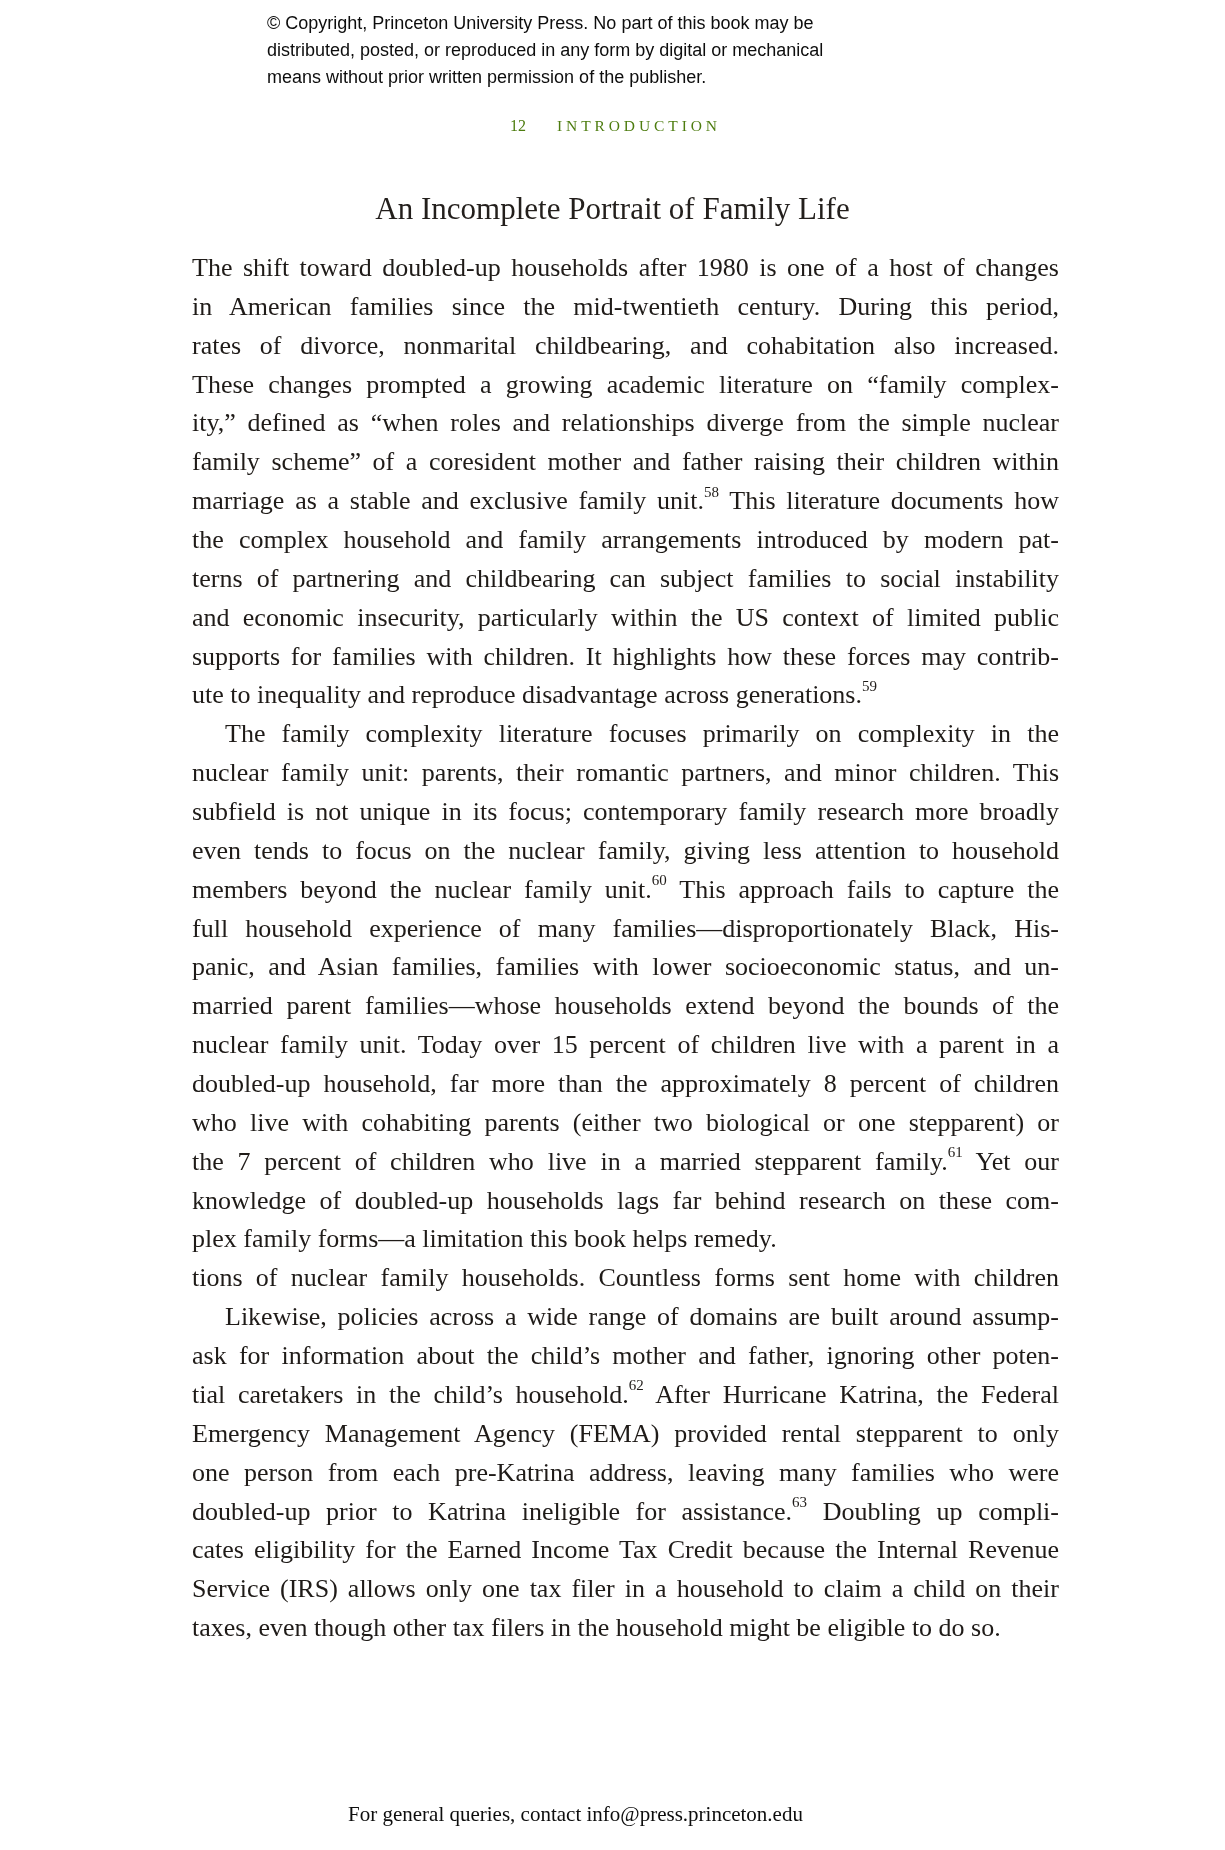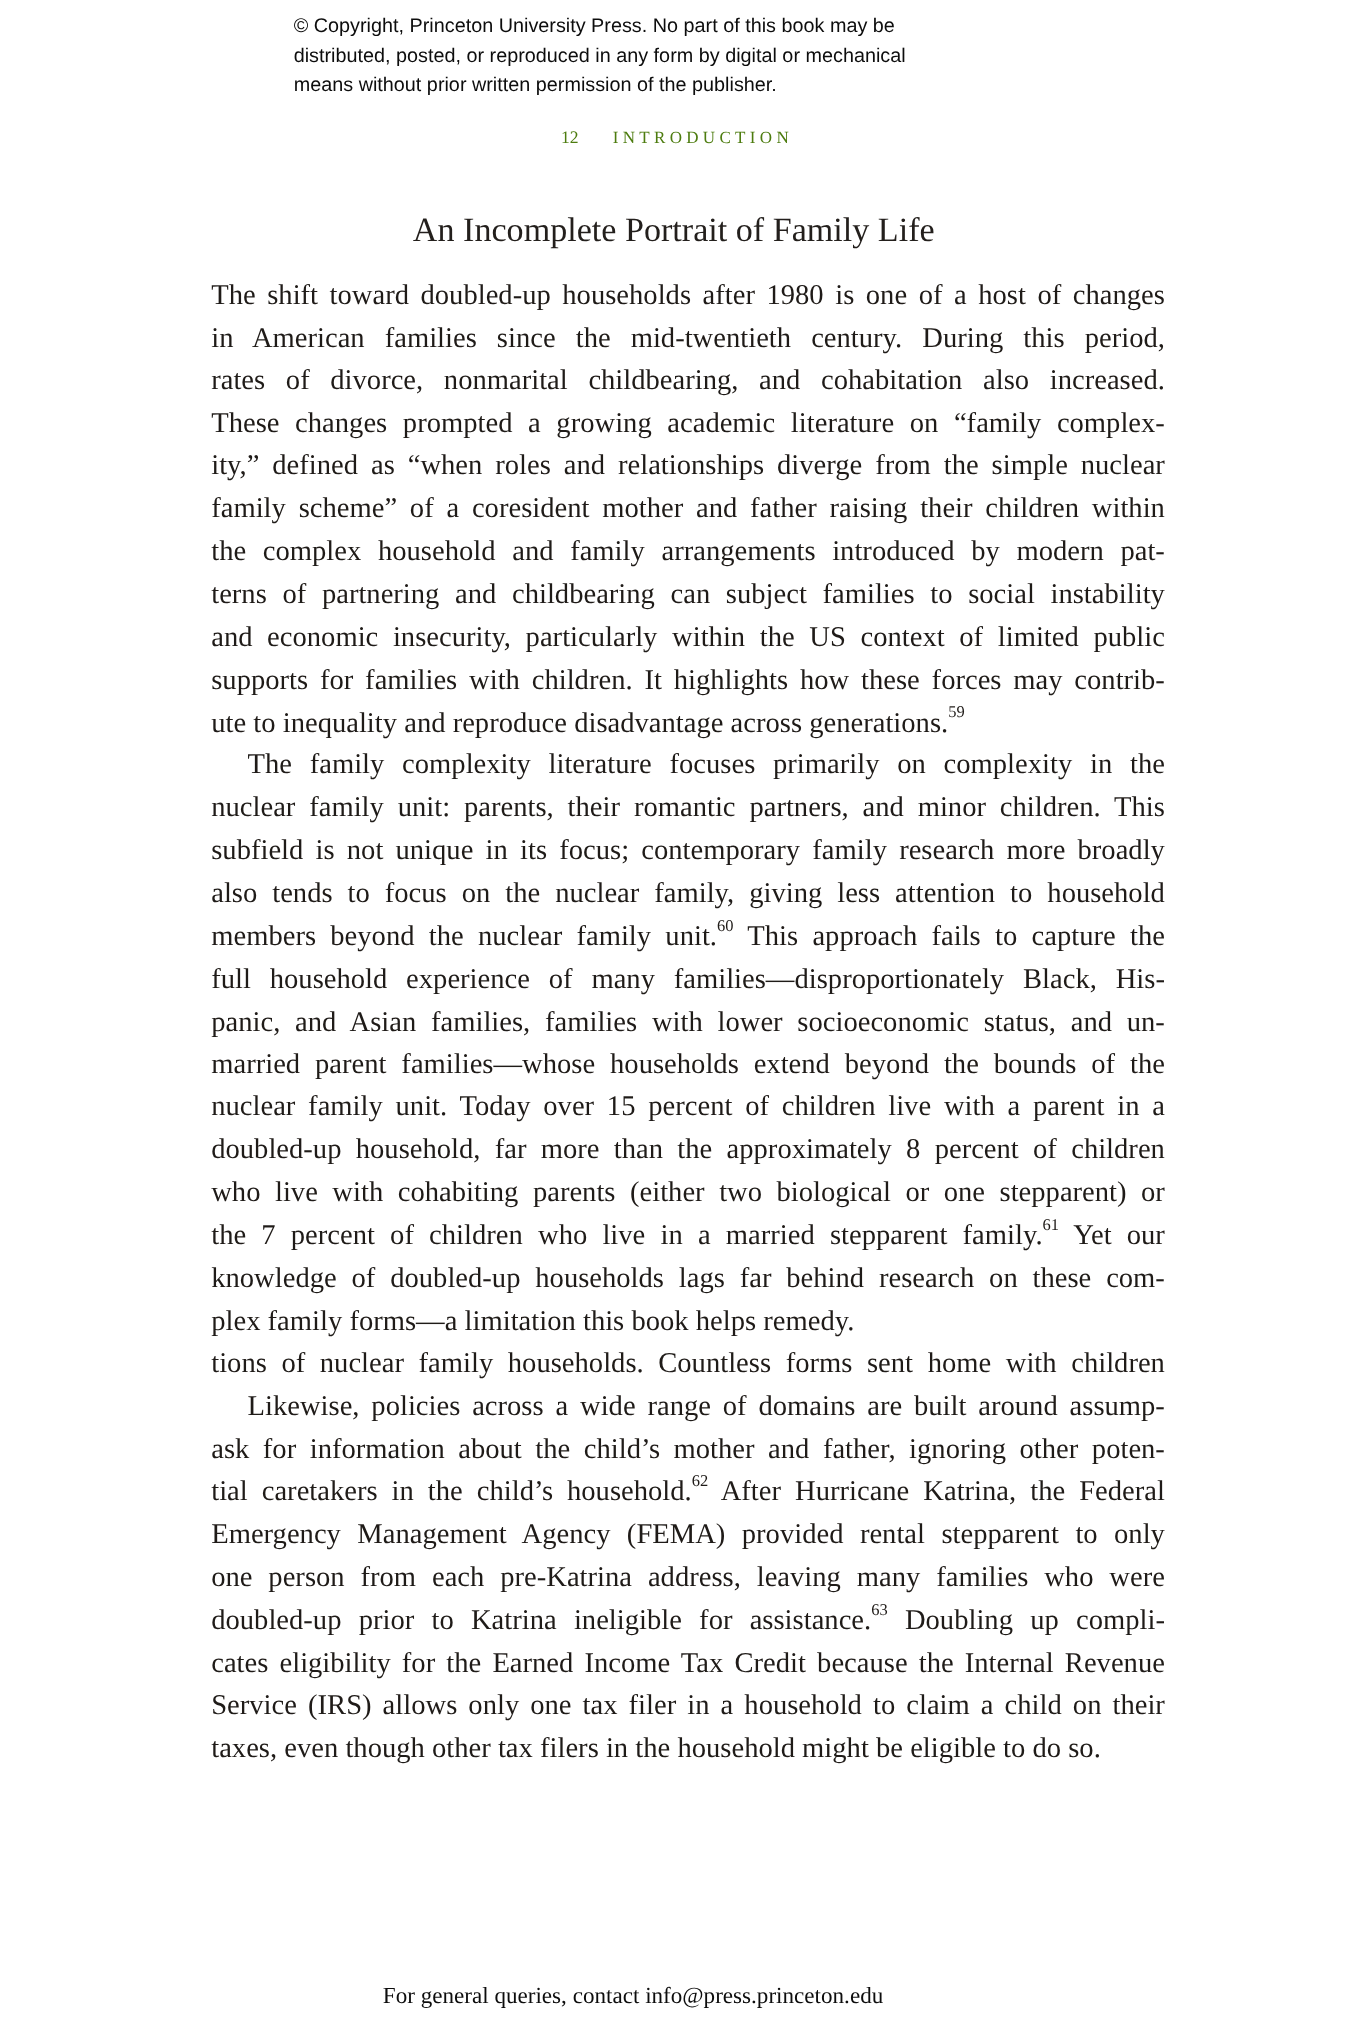--- a/index.html
+++ b/index.html
@@ -126,31 +126,32 @@
 <h2 class="section-title" style="margin:0;font-weight:normal;">An Incomplete Portrait of Family Life</h2>
 
 <div class="body-text" id="body-text">
     <div>
       <div class="line">The shift toward doubled-up households after 1980 is one of a host of changes</div>
       <div class="line">in American families since the mid-twentieth century. During this period,</div>
       <div class="line">rates of divorce, nonmarital childbearing, and cohabitation also increased.</div>
       <div class="line">These changes prompted a growing academic literature on “family complex-</div>
       <div class="line">ity,” defined as “when roles and relationships diverge from the simple nuclear</div>
       <div class="line">family scheme” of a coresident mother and father raising their children within</div>
+      <div class="line">marriage as a stable and exclusive family unit.<sup>58</sup> This literature documents how</div>
       <div class="line">the complex household and family arrangements introduced by modern pat-</div>
       <div class="line">terns of partnering and childbearing can subject families to social instability</div>
       <div class="line">and economic insecurity, particularly within the US context of limited public</div>
       <div class="line">supports for families with children. It highlights how these forces may contrib-</div>
       <div class="line last">ute to inequality and reproduce disadvantage across generations.<sup>59</sup></div>
     </div>
     <div>
       <div class="line indent">The family complexity literature focuses primarily on complexity in the</div>
       <div class="line">nuclear family unit: parents, their romantic partners, and minor children. This</div>
       <div class="line">subfield is not unique in its focus; contemporary family research more broadly</div>
-      <div class="line">also tends to focus on the nuclear family, giving less attention to household</div>
+      <div class="line">even tends to focus on the nuclear family, giving less attention to household</div>
       <div class="line">members beyond the nuclear family unit.<sup>60</sup> This approach fails to capture the</div>
       <div class="line">full household experience of many families—disproportionately Black, His-</div>
       <div class="line">panic, and Asian families, families with lower socioeconomic status, and un-</div>
       <div class="line">married parent families—whose households extend beyond the bounds of the</div>
       <div class="line">nuclear family unit. Today over 15 percent of children live with a parent in a</div>
       <div class="line">doubled-up household, far more than the approximately 8 percent of children</div>
       <div class="line">who live with cohabiting parents (either two biological or one stepparent) or</div>
       <div class="line">the 7 percent of children who live in a married stepparent family.<sup>61</sup> Yet our</div>
       <div class="line">knowledge of doubled-up households lags far behind research on these com-</div>
       <div class="line last">plex family forms—a limitation this book helps remedy.</div>

